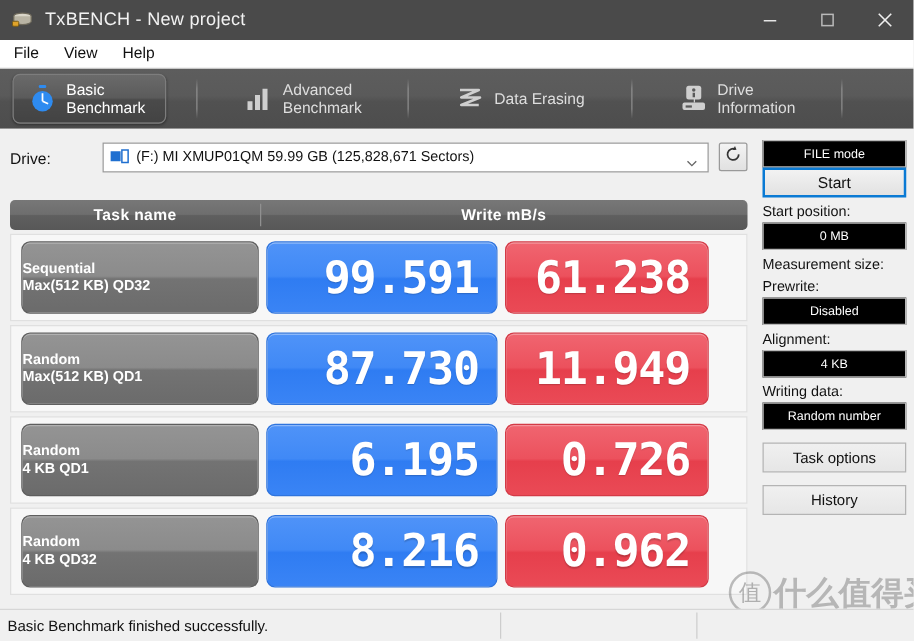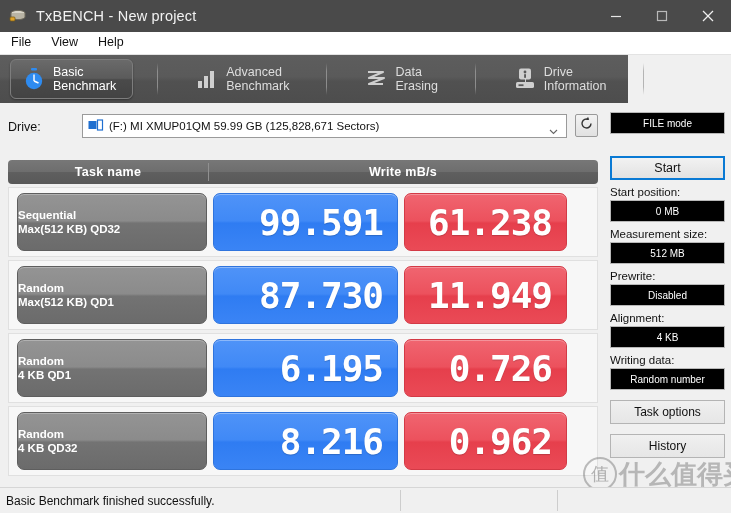--- a/index.html
+++ b/index.html
@@ -38,21 +38,21 @@
     position:absolute;left:0;top:32px;width:731px;height:22px;
     background:#ffffff;display:flex;align-items:flex-start;
     border-bottom:1px solid #e3e3e3;
   }
   .menu-item{
     font-size:12.5px;color:#111;padding:2px 9px;margin-left:2px;line-height:16px;
   }
 
   
   .tabstrip{
-    position:absolute;left:0;top:55px;width:628px;height:48px;
+    position:absolute;left:0;top:55px;width:731px;height:48px;
     background:linear-gradient(to bottom,#5d5d5d 0%,#5a5a5a 45%,#515151 55%,#4d4d4d 100%);
     display:flex;align-items:stretch;gap:24px;
   }
   .tab{
     display:flex;align-items:center;gap:7px;
     padding:0 13px;position:relative;
     color:#dedede;
   }
   .tab.active{
     margin:4px 0 4px 10px;
@@ -159,21 +159,21 @@
   .side{
     position:absolute;left:610px;top:112px;width:115px;
   }
   .black-box{
     height:22px;background:#000000;border:1px solid #b8b8b8;
     display:flex;align-items:center;justify-content:center;
     color:#ffffff;font-size:10px;box-sizing:border-box;
   }
   .side-label{font-size:11.5px;color:#111;margin:6px 0 2px 0;}
   .start-btn{
-    height:24px;margin-top:22px;
+    height:24px;
     background:linear-gradient(to bottom,#f2f2f2,#e2e2e2);
     border:2px solid #0a7ad4;
     display:flex;align-items:center;justify-content:center;
     font-size:12.5px;color:#111;box-sizing:border-box;
   }
   .plain-btn{
     height:24px;margin-top:10px;
     background:linear-gradient(to bottom,#f0f0f0,#e6e6e6);
     border:1px solid #b4b4b4;
     display:flex;align-items:center;justify-content:center;
@@ -389,21 +389,20 @@
 
   <div class="side">
     <div class="black-box">FILE mode</div>
 
     <div class="start-btn">Start</div>
 
     <div class="side-label">Start position:</div>
     <div class="black-box">0 MB</div>
 
     <div class="side-label">Measurement size:</div>
-    <div class="black-box">512 MB</div>
 
     <div class="side-label">Prewrite:</div>
     <div class="black-box">Disabled</div>
 
     <div class="side-label">Alignment:</div>
     <div class="black-box">4 KB</div>
 
     <div class="side-label">Writing data:</div>
     <div class="black-box">Random number</div>
 

